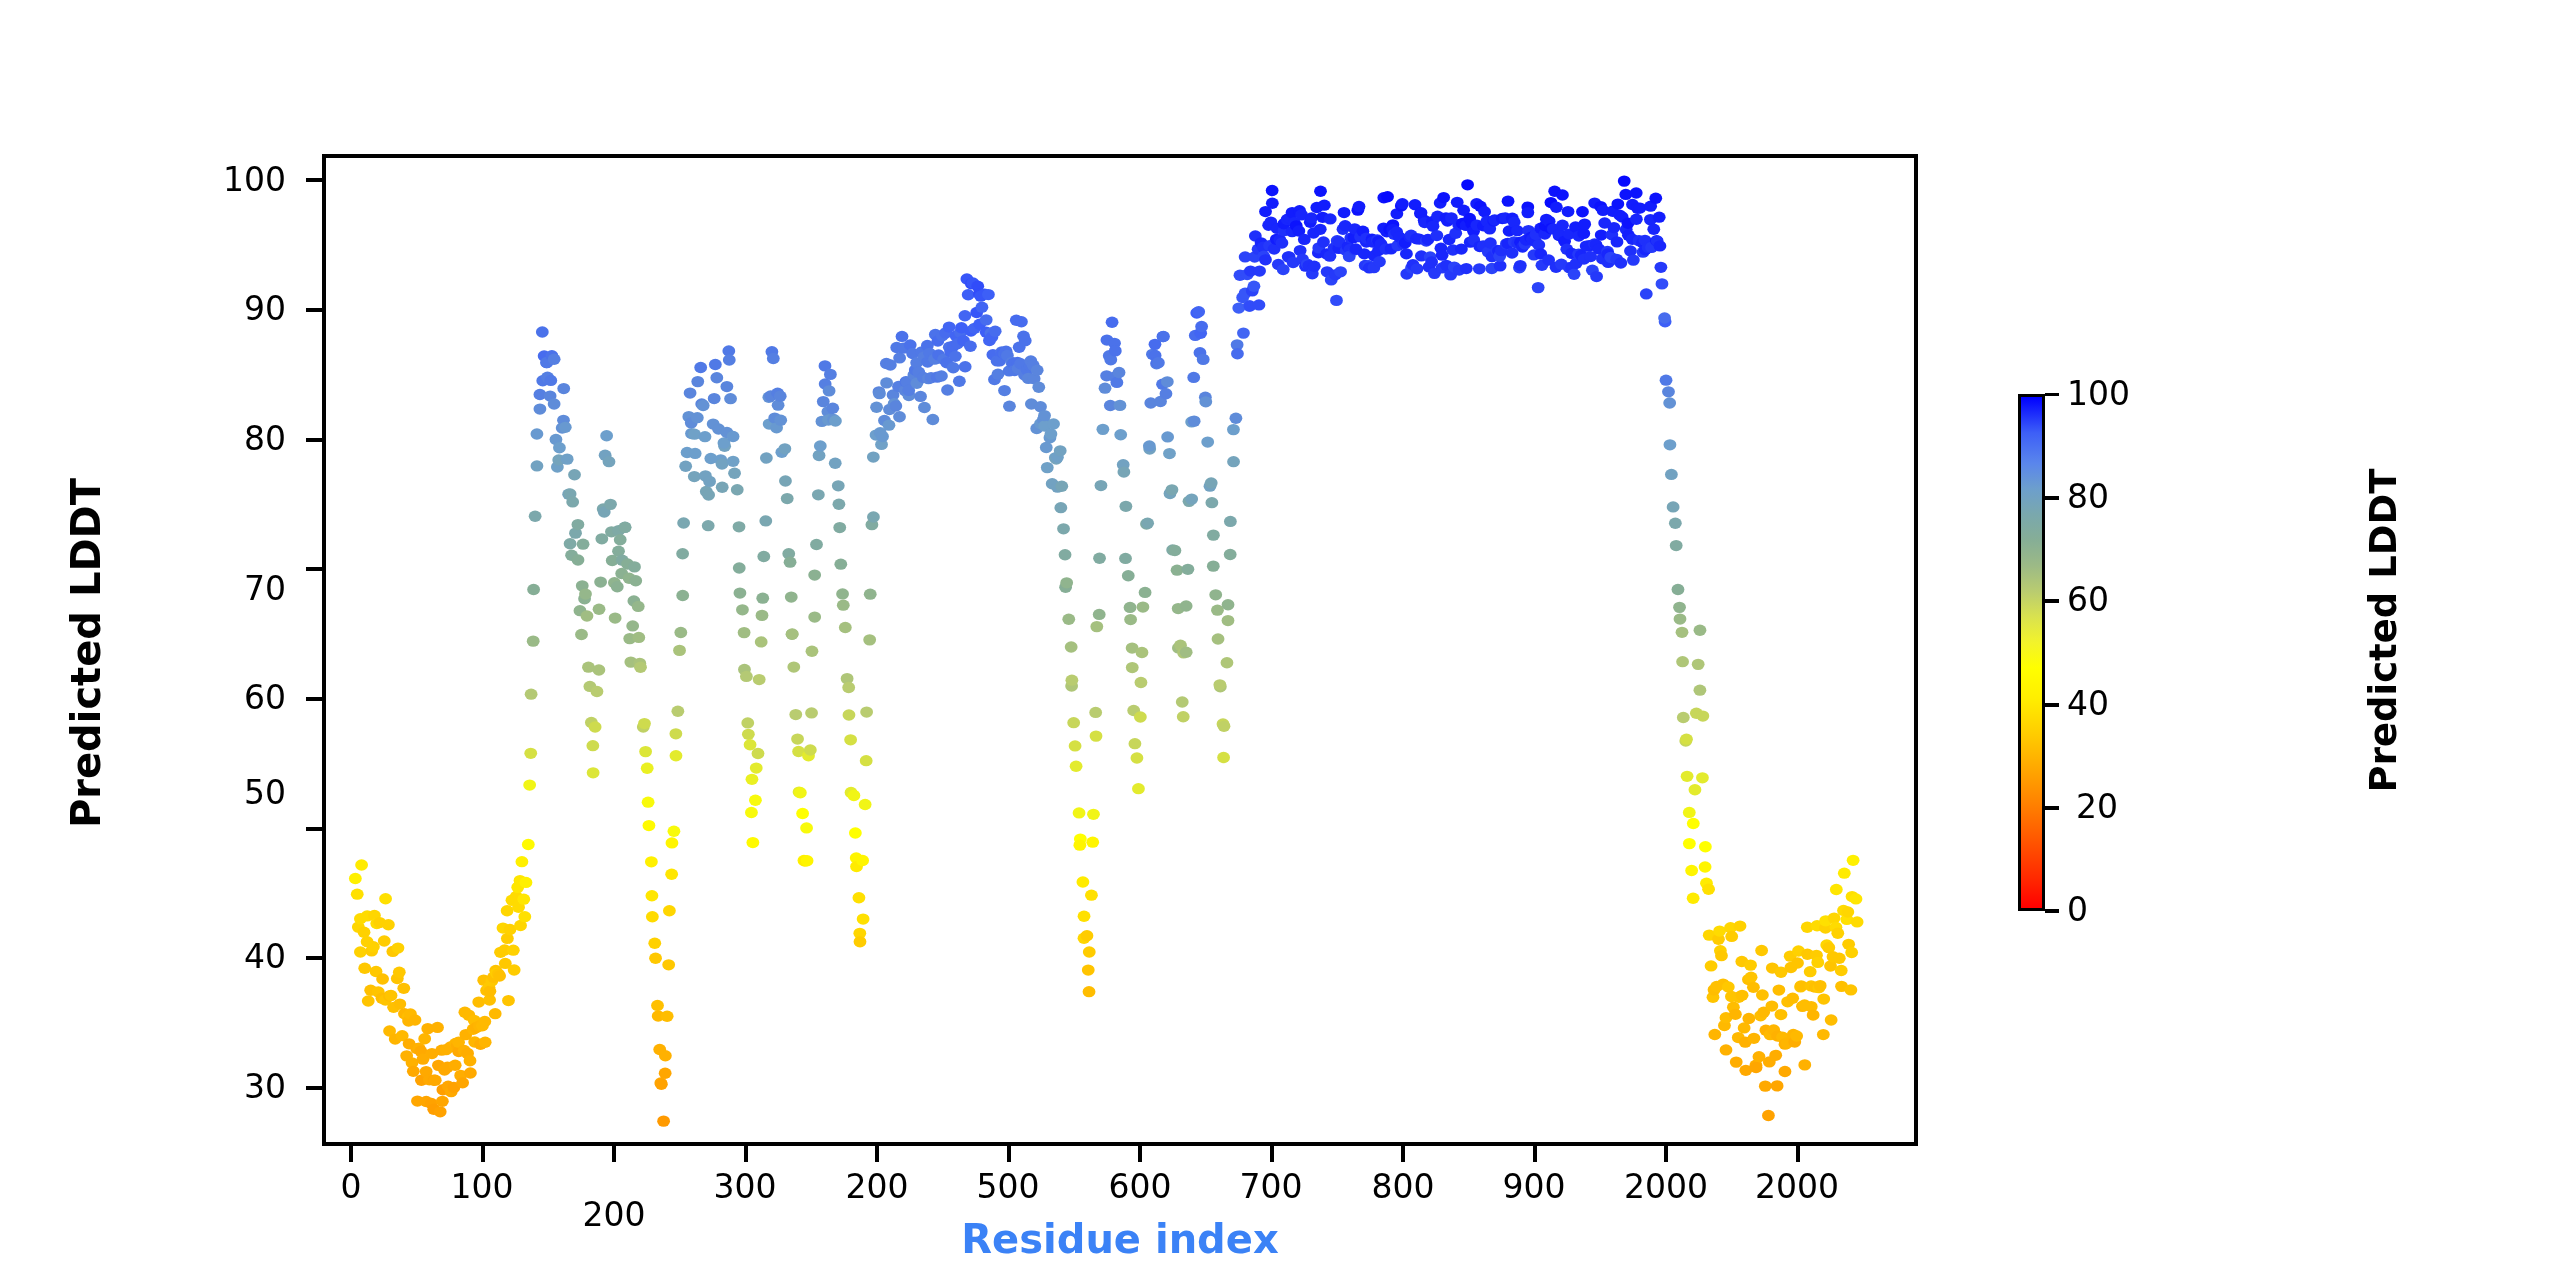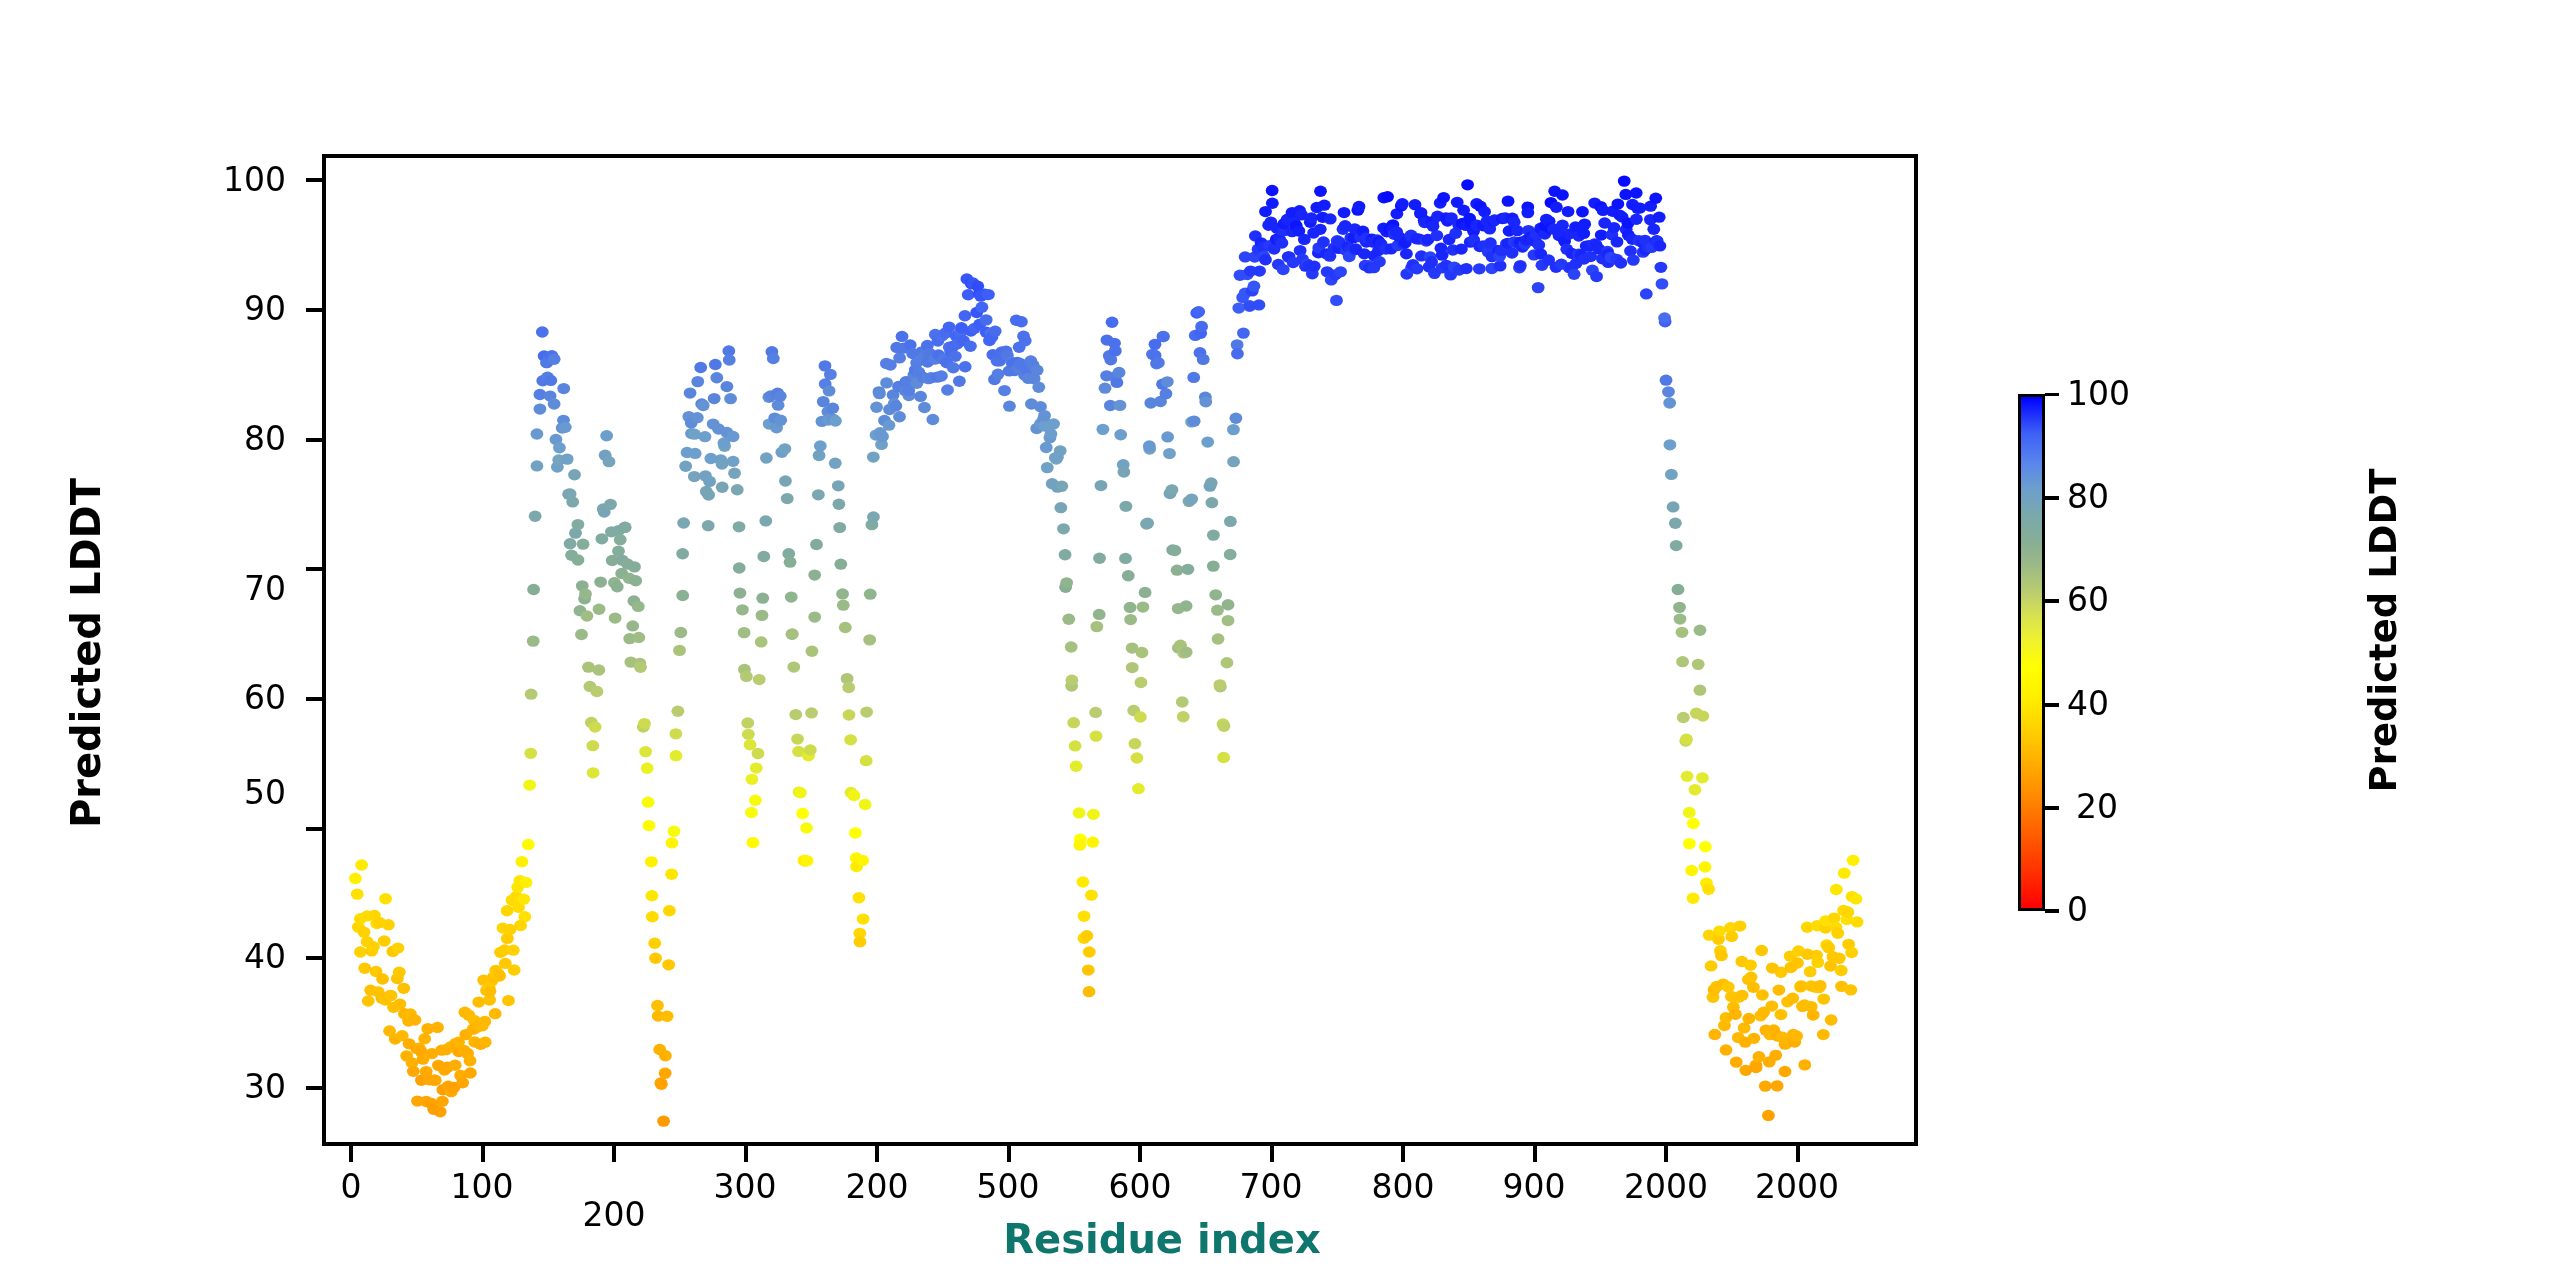--- a/index.html
+++ b/index.html
@@ -21,23 +21,22 @@
     font-size:33px;font-family:"DejaVu Sans","Liberation Sans",sans-serif;
     line-height:33px;white-space:nowrap;}
   .xtick-mark{position:absolute;width:3.6px;height:15.7px;background:#000;}
   .xtick-label{position:absolute;text-align:center;color:#000;
     font-size:33px;font-family:"DejaVu Sans","Liberation Sans",sans-serif;
     line-height:33px;white-space:nowrap;}
 
   
   #xlabel{
     position:absolute; left:0; top:1216px; width:2240px; text-align:center;
-    font-size:40px; font-weight:bold; color:#0f766e;
+    font-size:40px; font-weight:bold; color:#3b82f6;
     font-family:"DejaVu Sans","Liberation Sans",sans-serif;
-    padding-left:42px;
   }
   #ylabel{
     position:absolute; left:-165px; top:630px; width:501px; text-align:center;
     font-size:40px; font-weight:bold; color:#000;
     transform:rotate(-90deg); transform-origin:center center;
     font-family:"DejaVu Sans","Liberation Sans",sans-serif;
   }
 
   
   #colorbar-wrap{position:absolute;left:2018px;top:394px;width:501px;height:519px;}

